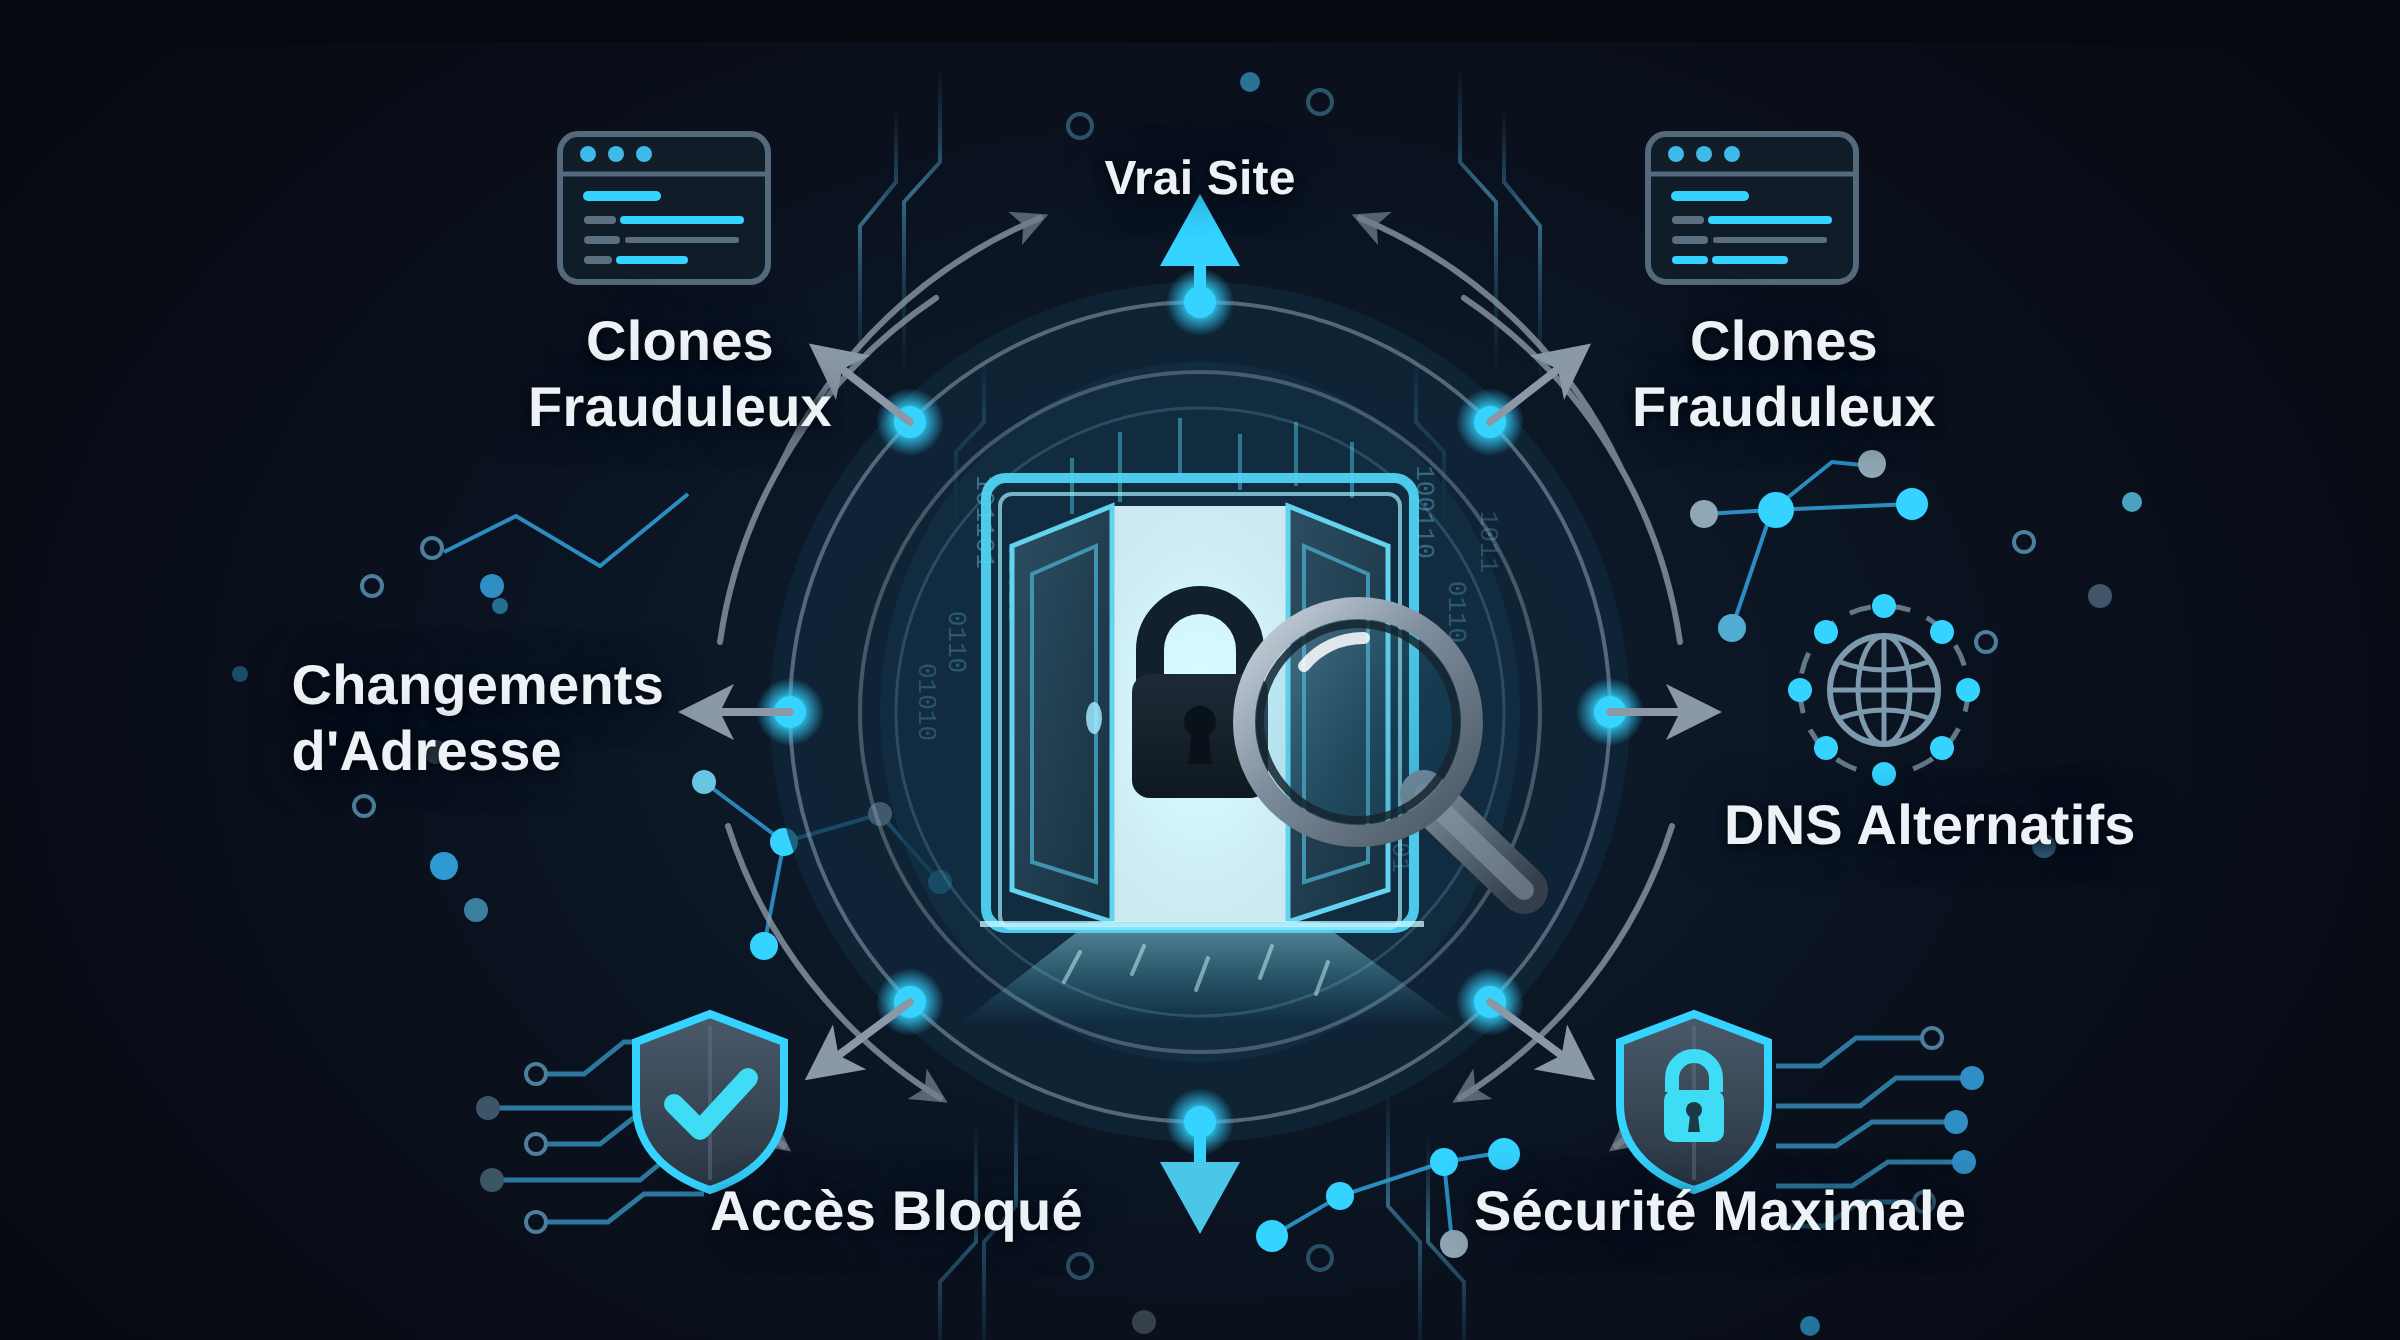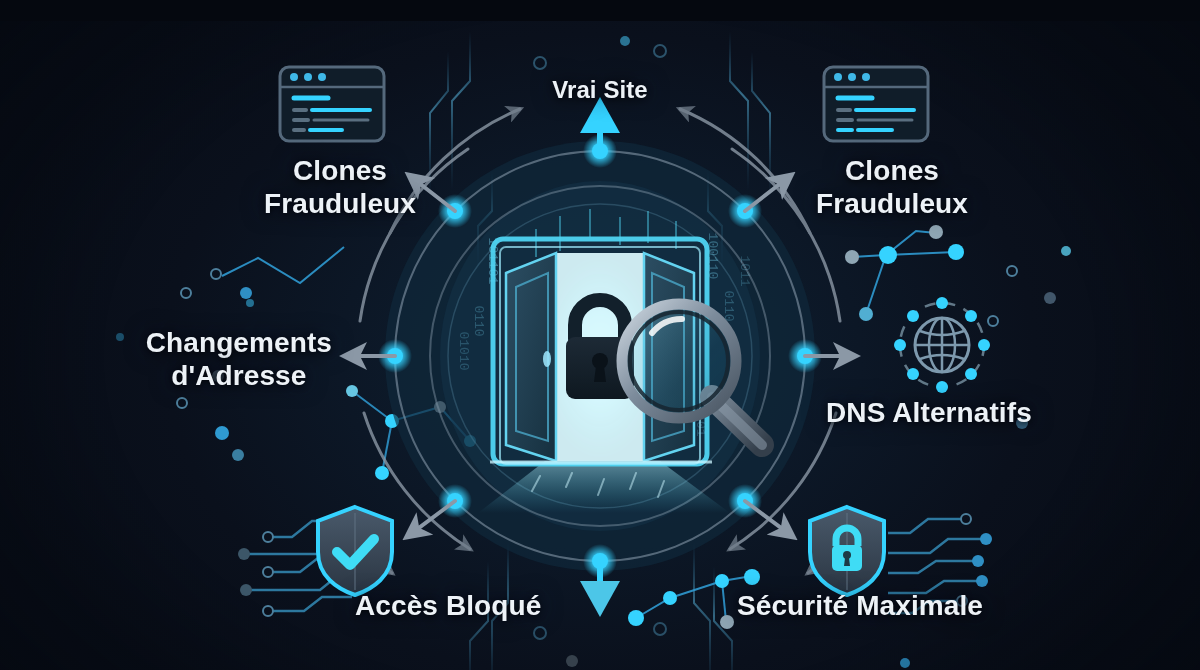--- a/index.html
+++ b/index.html
@@ -33,22 +33,22 @@
     text-shadow:0 1px 6px rgba(0,0,0,.85), 0 0 22px rgba(10,25,45,.9);
     white-space:pre-line;
     z-index:40;
   }
   .label.c{text-align:center;transform:translateX(-50%);}
   .label.l{text-align:left;}
 
   #lbl-vrai{left:600px;top:55px;font-size:24px;}
   #lbl-clones-l{left:340px;top:133px;}
   #lbl-clones-r{left:892px;top:133px;}
-  #lbl-chg{left:332px;top:305px;text-align:center;transform:translateX(-100%);}
-  #lbl-dns{left:826px;top:375px;}
+  #lbl-chg{left:332px;top:305px;text-align:left;transform:translateX(-100%);}
+  #lbl-dns{left:862px;top:375px;}
   #lbl-acces{left:355px;top:568px;}
   #lbl-secu{left:860px;top:568px;transform:translateX(-50%);}
 </style>
 </head>
 <body>
 
 <div id="stage">
 
   <svg class="layer" viewBox="0 0 1200 670" width="1200" height="670">
     <defs>

